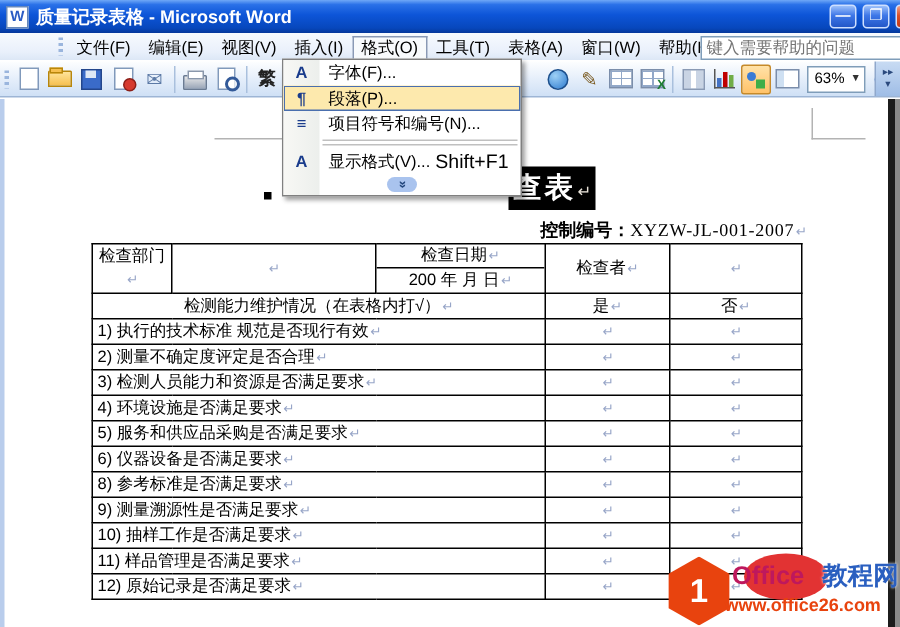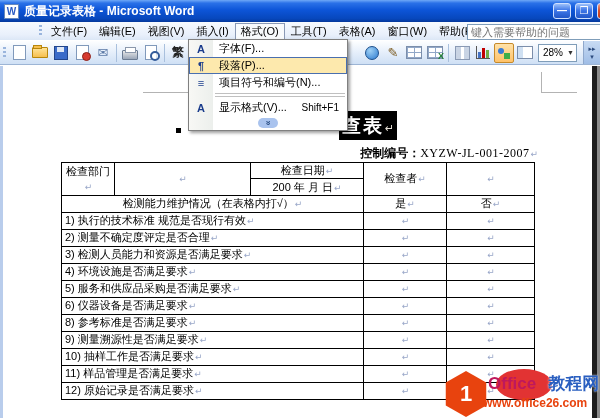--- a/index.html
+++ b/index.html
@@ -112,21 +112,21 @@
   .wm-text .suffix{color:#2a5fc0;text-shadow:0 0 2px #fff;padding-left:12px;}
   .wm-url{position:absolute;left:483px;top:396px;font-size:12px;font-weight:bold;color:#e8430e;z-index:6;}
   
   .menu{position:absolute;left:188px;top:39px;width:158px;background:#fff;border:1px solid #808080;
     box-shadow:2px 2px 3px rgba(0,0,0,.38);z-index:50;font-size:11px;}
   .menu-strip{position:absolute;left:0;top:0;bottom:0;width:24px;background:linear-gradient(90deg,#f8f8f5,#ecefec);}
   .mitem{position:relative;height:17px;display:flex;align-items:center;}
   .mitem.hl{background:#fde9ad;box-shadow:inset 0 0 0 1px #4a6fae;}
   .mi-ico{width:24px;text-align:center;font-weight:bold;color:#1a3c8c;font-size:11px;flex:0 0 auto;}
   .mi-label{flex:1;padding-left:6px;}
-  .mi-short{padding-right:8px;font-size:10px;}
+  .mi-short{padding-right:8px;font-size:13px;}
   .mi-sub{padding-right:6px;font-size:8px;}
   .msep{height:1px;background:#c0c0c0;margin:2px 2px 2px 26px;}
   .mchevron{height:14px;display:flex;align-items:center;justify-content:center;}
   .mchevron i{display:inline-block;background:#a9c3ee;border-radius:7px;padding:0 7px;color:#23477e;
     font-style:normal;font-size:9px;}
   .mchevron i b{display:inline-block;transform:rotate(-90deg);font-weight:bold;}
 </style>
 </head>
 <body>
 
@@ -201,21 +201,21 @@
         <span class="tbtn">
           <i class="ic ico-chart"></i>
         </span>
         <span class="tbtn pressed">
           <i class="ic ico-draw"></i>
         </span>
         <span class="tbtn">
           <i class="ic ico-map"></i>
         </span>
         <span class="zoombox">
-          <span>28%</span>
+          <span>63%</span>
           <span class="za">▼</span>
         </span>
         <span class="tbtn">
           <i class="ic ico-help">?</i>
         </span>
       </span>
     <div class="tb-overflow">
       <span>▸▸</span>
         <span>▾</span>
     </div>

